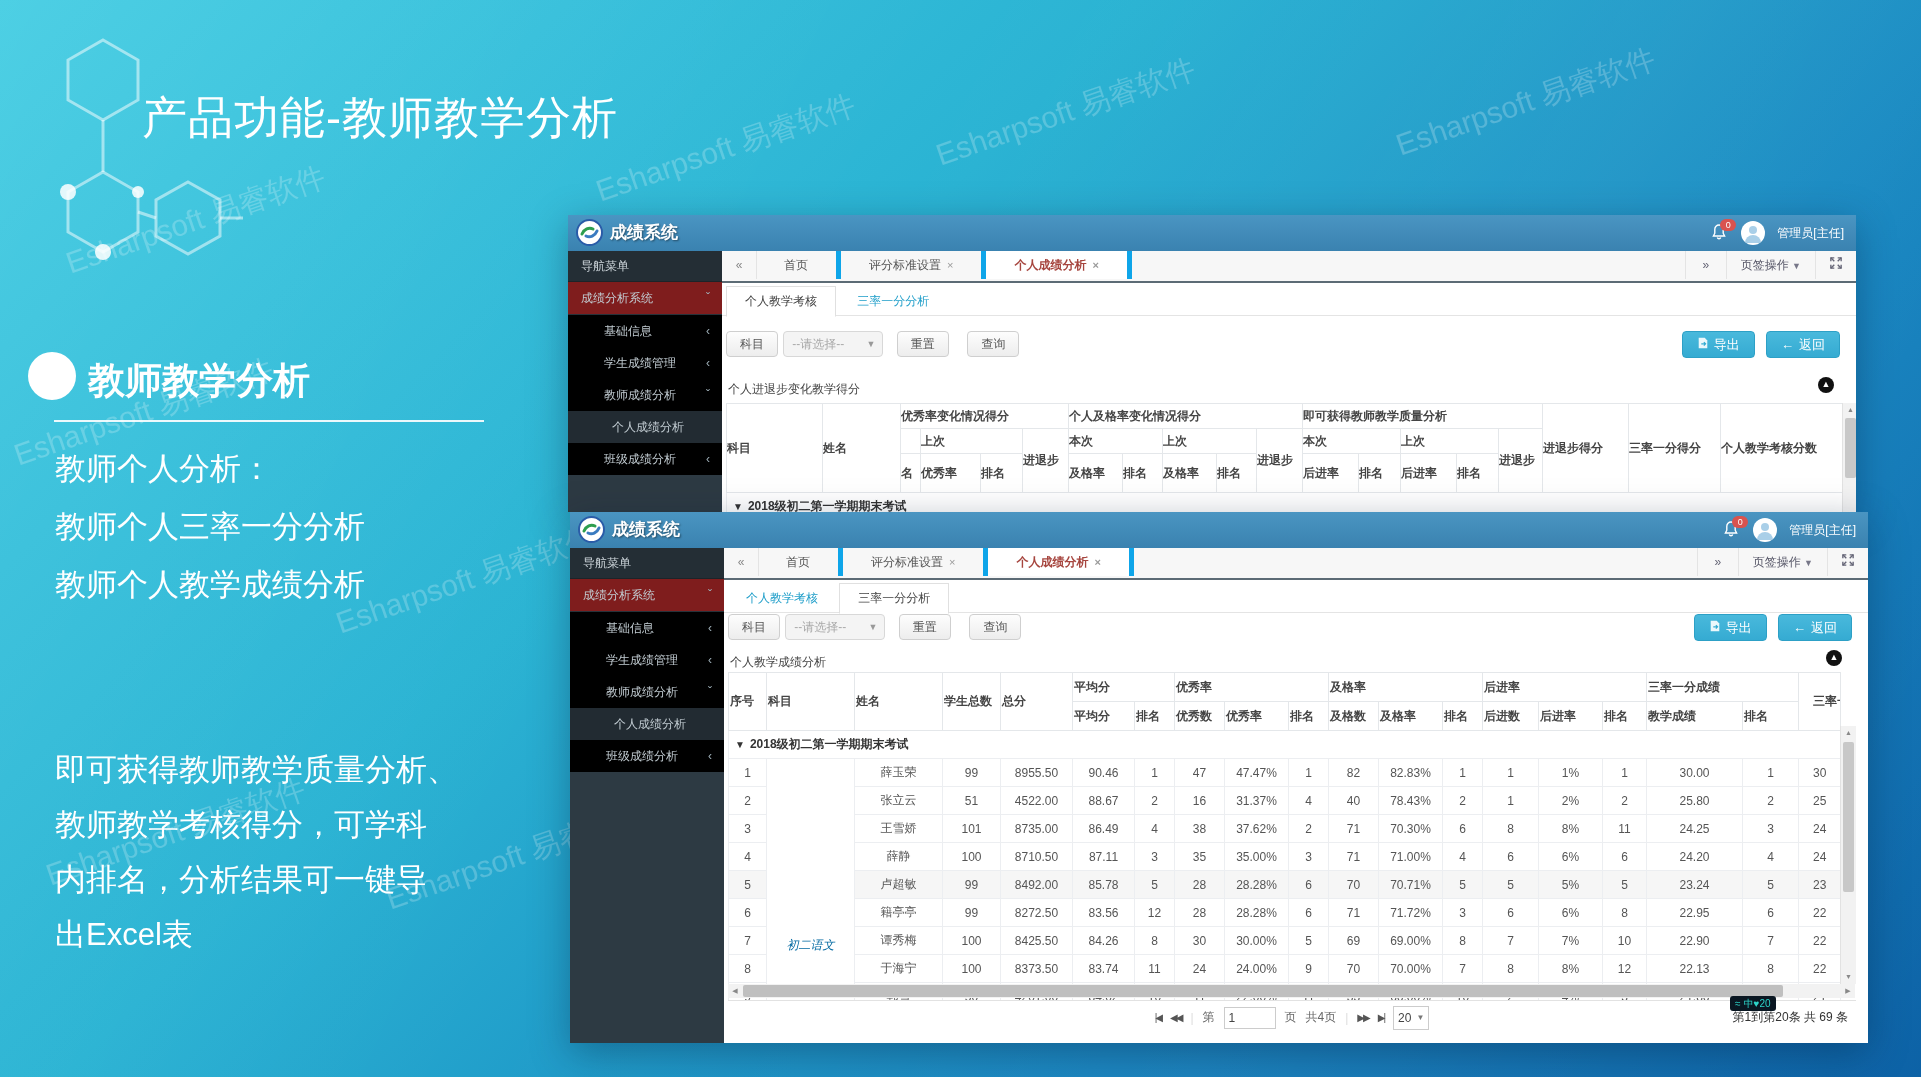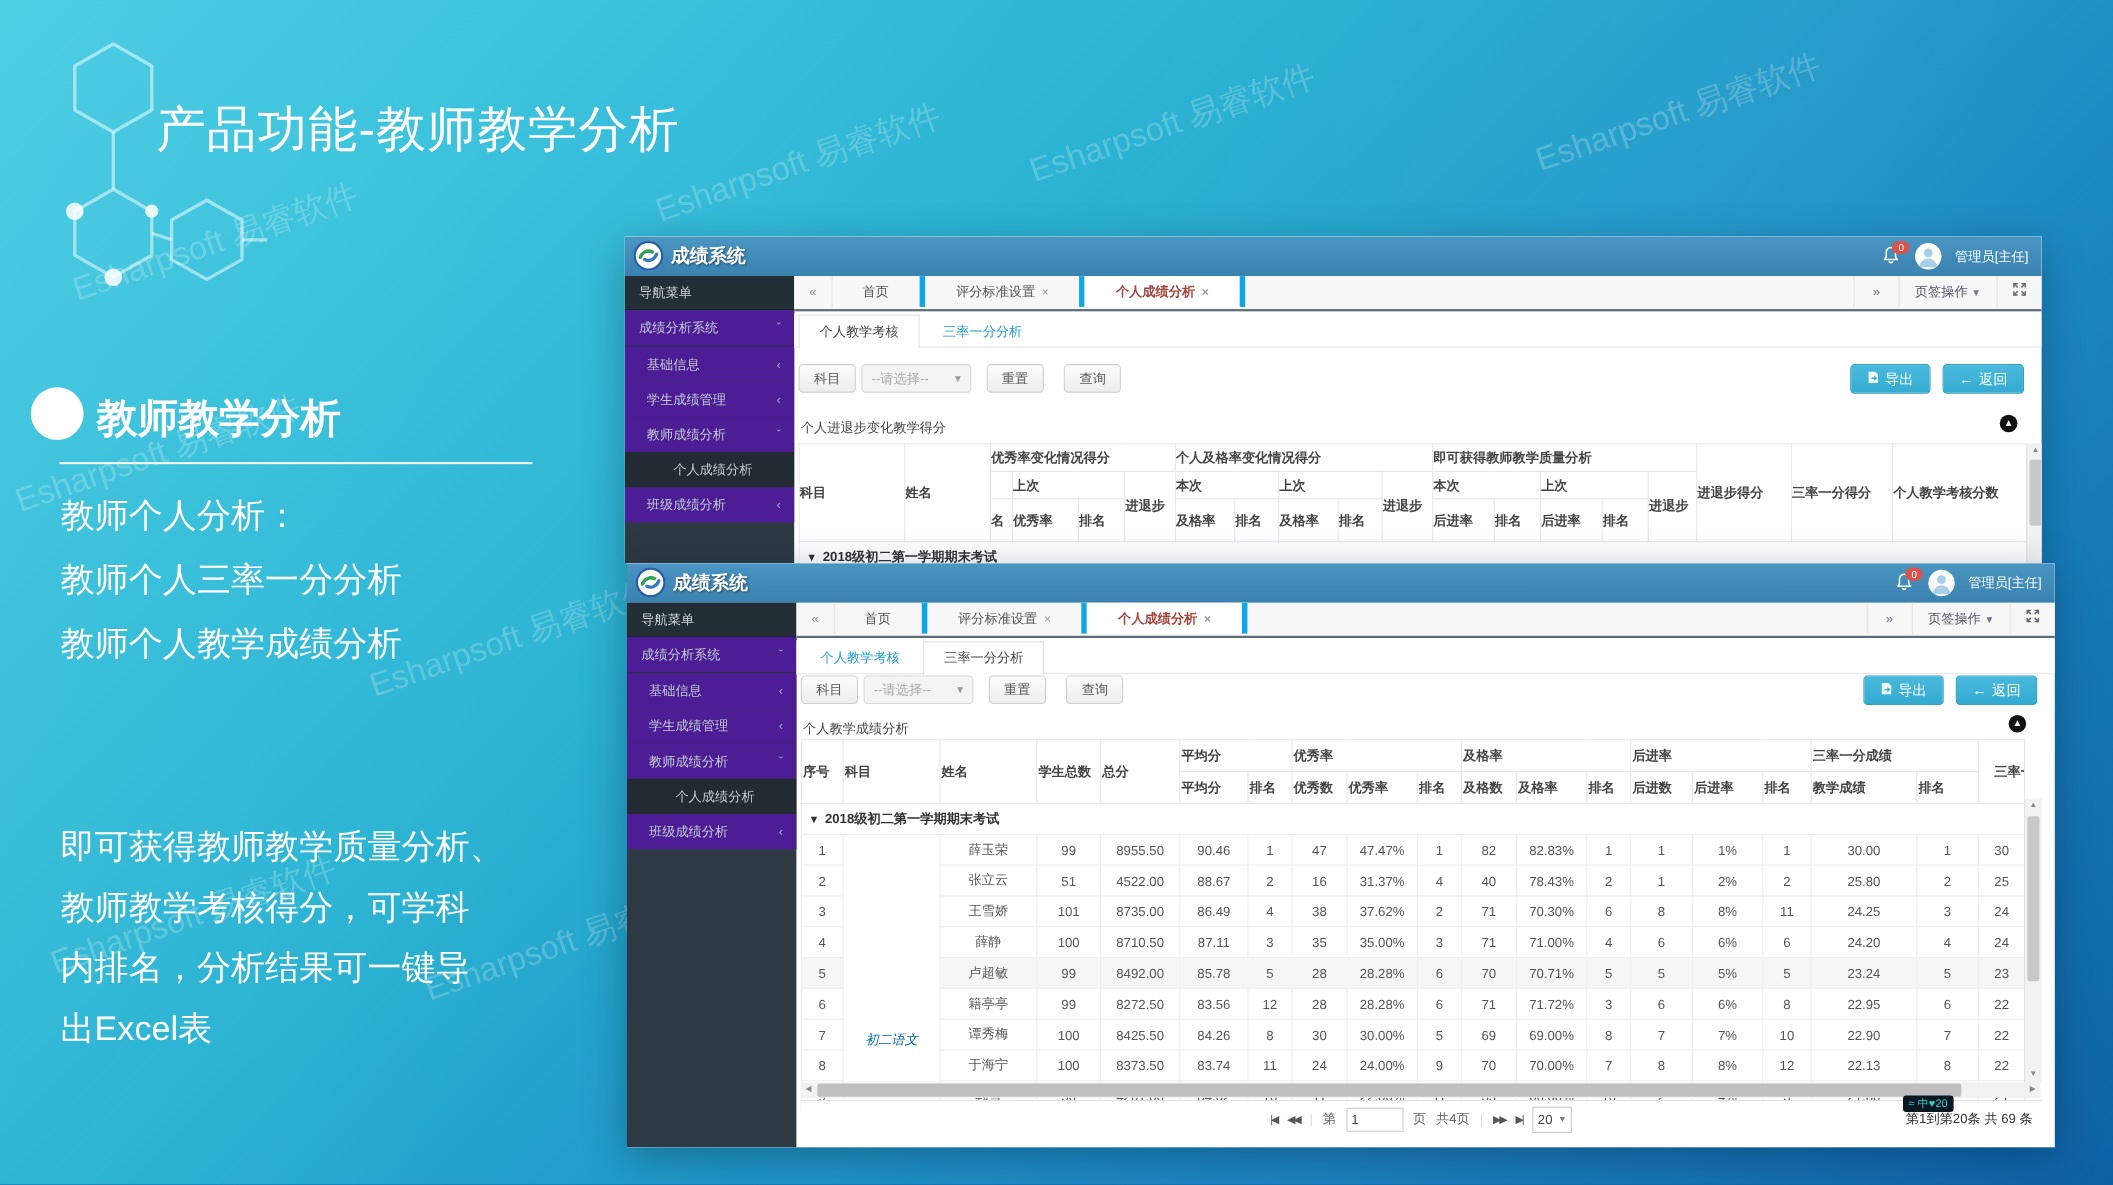--- a/index.html
+++ b/index.html
@@ -30,22 +30,22 @@
   .hdr-right{position:absolute;right:12px;top:0;height:36px;display:flex;align-items:center;gap:12px;}
   .bell{position:relative;width:18px;height:20px;}
   .bell-badge{position:absolute;top:-4px;right:-7px;min-width:12px;height:12px;border-radius:6px;background:#d9534f;color:#fff;font-size:9px;line-height:12px;text-align:center;padding:0 2px;}
   .avatar{width:24px;height:24px;border-radius:50%;background:#fff;display:flex;align-items:center;justify-content:center;overflow:hidden;}
   .user-name{color:#fff;font-size:12px;}
 
   .sidebar{position:absolute;left:0;top:36px;bottom:0;width:154px;background:#2d3a43;}
   .nav-title{height:30px;line-height:30px;padding-left:13px;color:#cdd5da;background:#242e35;border-bottom:1px solid #1c2429;font-size:12px;}
   .m-item{height:32px;line-height:32px;color:#c2ccd2;font-size:12px;position:relative;cursor:pointer;}
   .m-item .arr{position:absolute;right:12px;color:#9fb0b9;font-size:12px;}
-  .lv0{padding-left:13px;background:#4c1d95;border-bottom:1px solid #27323a;}
-  .lv1{padding-left:20px;background:#4c1d95;}
+  .lv0{padding-left:13px;background:#7f1d1d;border-bottom:1px solid #27323a;}
+  .lv1{padding-left:36px;background:#000000;}
   .lv2{padding-left:44px;background:#222b32;}
 
   .tabbar{position:absolute;left:154px;top:36px;right:0;height:30px;background:#f7f7f7;border-bottom:2px solid #5c6b75;}
   .tab-scroll-l{position:absolute;left:0;top:0;width:34px;height:28px;line-height:28px;text-align:center;color:#888;border-right:1px solid #e4e4e4;font-size:12px;}
   .tabs-wrap{position:absolute;left:34px;top:0;height:28px;display:flex;}
   .tab{height:28px;line-height:28px;padding:0 28px;color:#555;border-right:5px solid #0ea5e9;white-space:nowrap;cursor:pointer;}
   .tab .x{color:#9a9a9a;margin-left:6px;font-size:11px;}
   .tab.sel{background:#fff;color:#a6453e;font-weight:bold;}
   .tabbar-right{position:absolute;right:0;top:0;height:28px;display:flex;align-items:center;}
   .tb-ico{width:40px;text-align:center;color:#667;border-left:1px solid #e4e4e4;height:28px;line-height:28px;cursor:pointer;}

